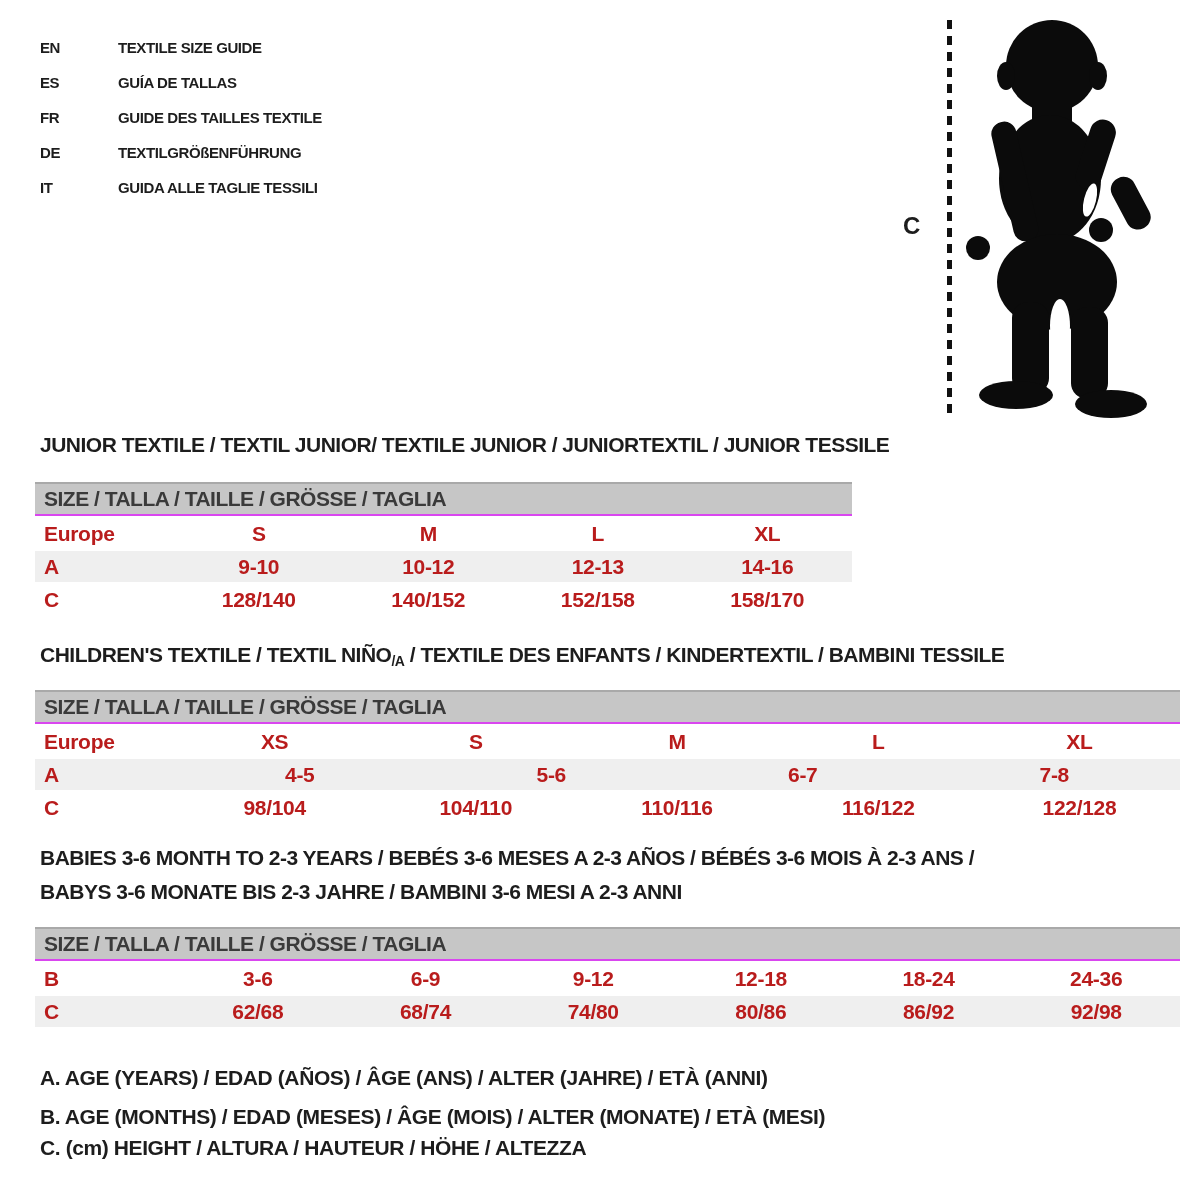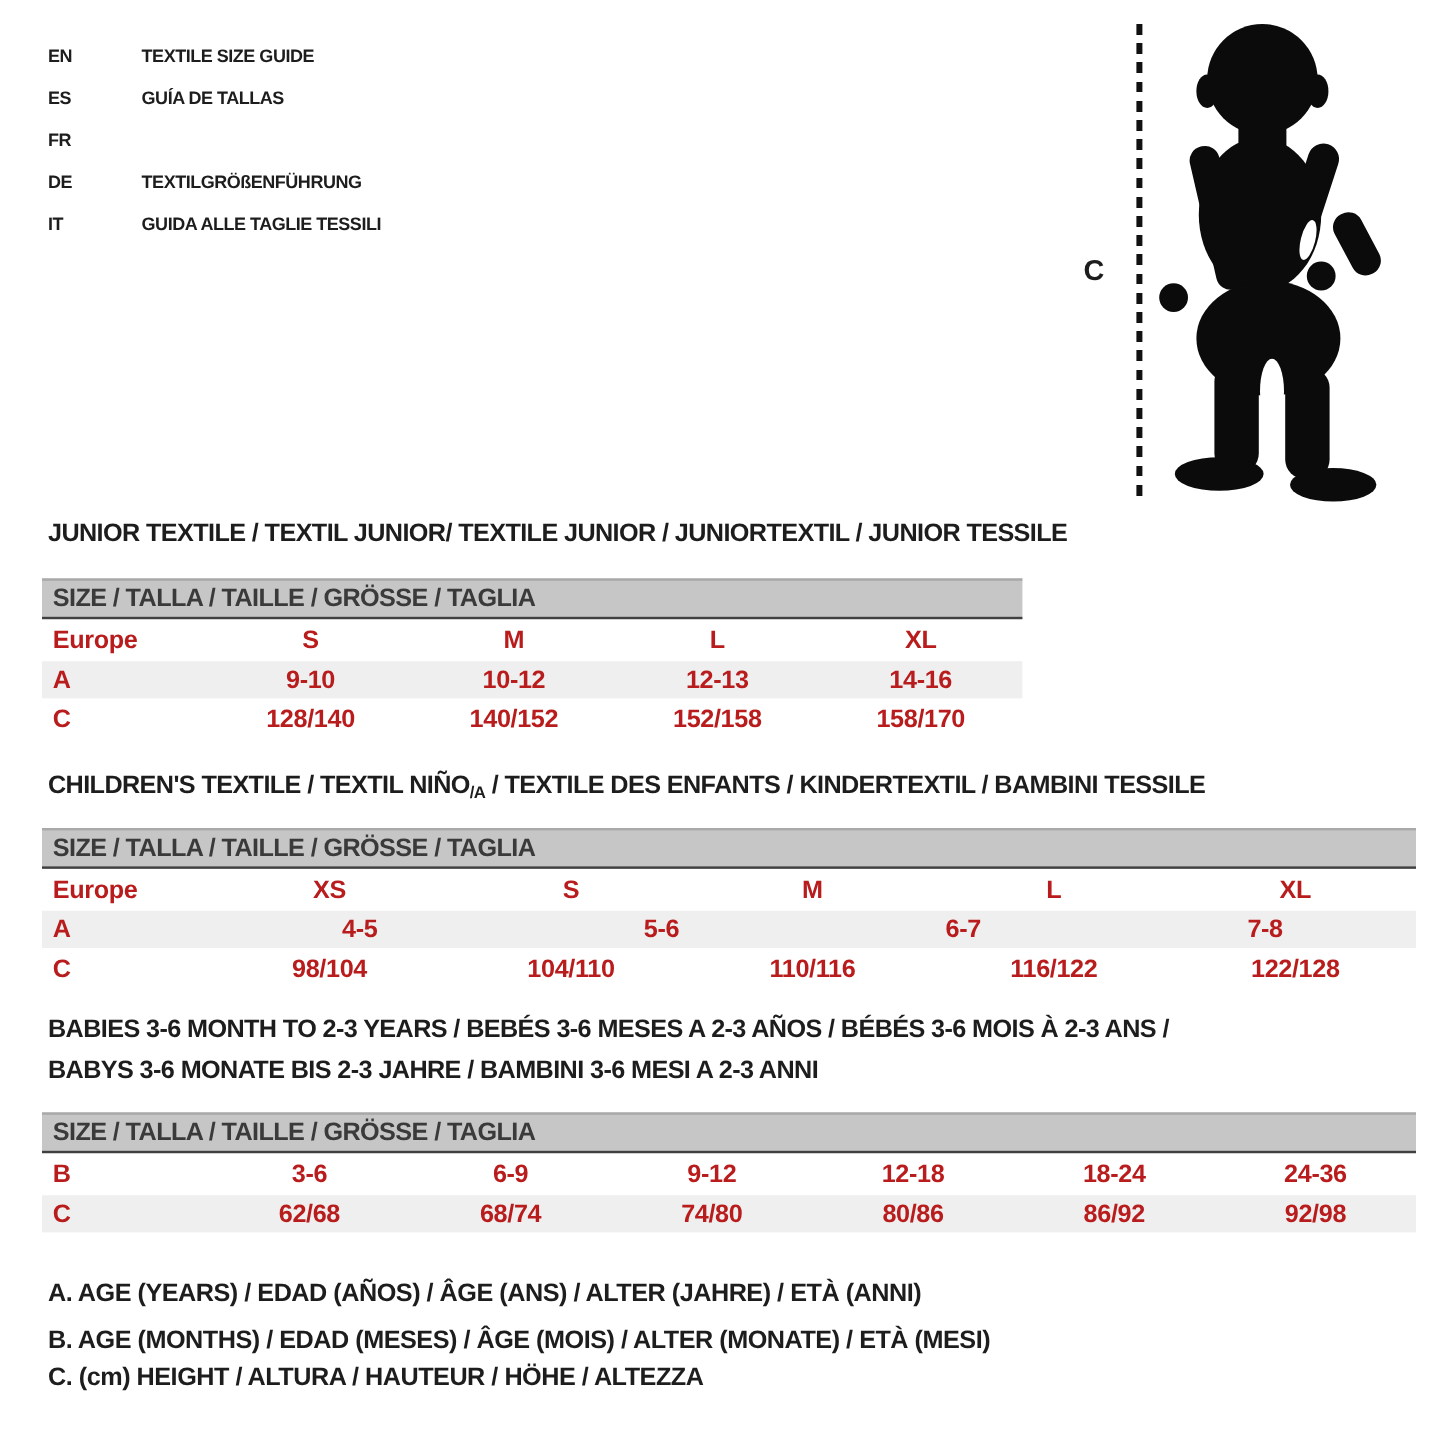--- a/index.html
+++ b/index.html
@@ -22,21 +22,21 @@
   .toddler{left:960px;top:14px;width:192px;height:406px;}
 
   
   .sec-title{font-size:21px;font-weight:700;letter-spacing:-0.5px;white-space:nowrap;}
   .sub-a{font-size:14px;vertical-align:-4px;font-weight:700;}
 
   
   .stable{box-sizing:border-box;}
   .size-bar{height:34px;line-height:30px;background:#c6c6c6;color:#3a3a3a;
             font-size:21px;font-weight:700;letter-spacing:-0.5px;padding-left:9px;
-            border-top:2px solid #a9a9a9;border-bottom:2px solid #404040;
+            border-top:2px solid #a9a9a9;border-bottom:2px solid #d946ef;
             box-sizing:border-box;}
   .trow{display:flex;height:31px;line-height:31px;margin-top:2px;
         font-size:21px;font-weight:700;letter-spacing:-0.3px;color:#b91c1c;}
   .trow.stripe{background:#efefef;}
   .tcell{flex:1;text-align:center;}
   .tcell.label{flex:0 0 130px;text-align:left;padding-left:9px;}
 
   
   .legend-line{font-size:21px;font-weight:700;letter-spacing:-0.4px;white-space:nowrap;}
 </style>
@@ -47,20 +47,21 @@
   <div class="lang-row">
     <span class="lang-code">EN</span>
     <span class="lang-label">TEXTILE SIZE GUIDE</span>
   </div>
   <div class="lang-row">
     <span class="lang-code">ES</span>
     <span class="lang-label">GUÍA DE TALLAS</span>
   </div>
   <div class="lang-row">
     <span class="lang-code">FR</span>
+    <span class="lang-label">GUIDE DES TAILLES TEXTILE</span>
   </div>
   <div class="lang-row">
     <span class="lang-code">DE</span>
     <span class="lang-label">TEXTILGRÖßENFÜHRUNG</span>
   </div>
   <div class="lang-row">
     <span class="lang-code">IT</span>
     <span class="lang-label">GUIDA ALLE TAGLIE TESSILI</span>
   </div>
 </div>

